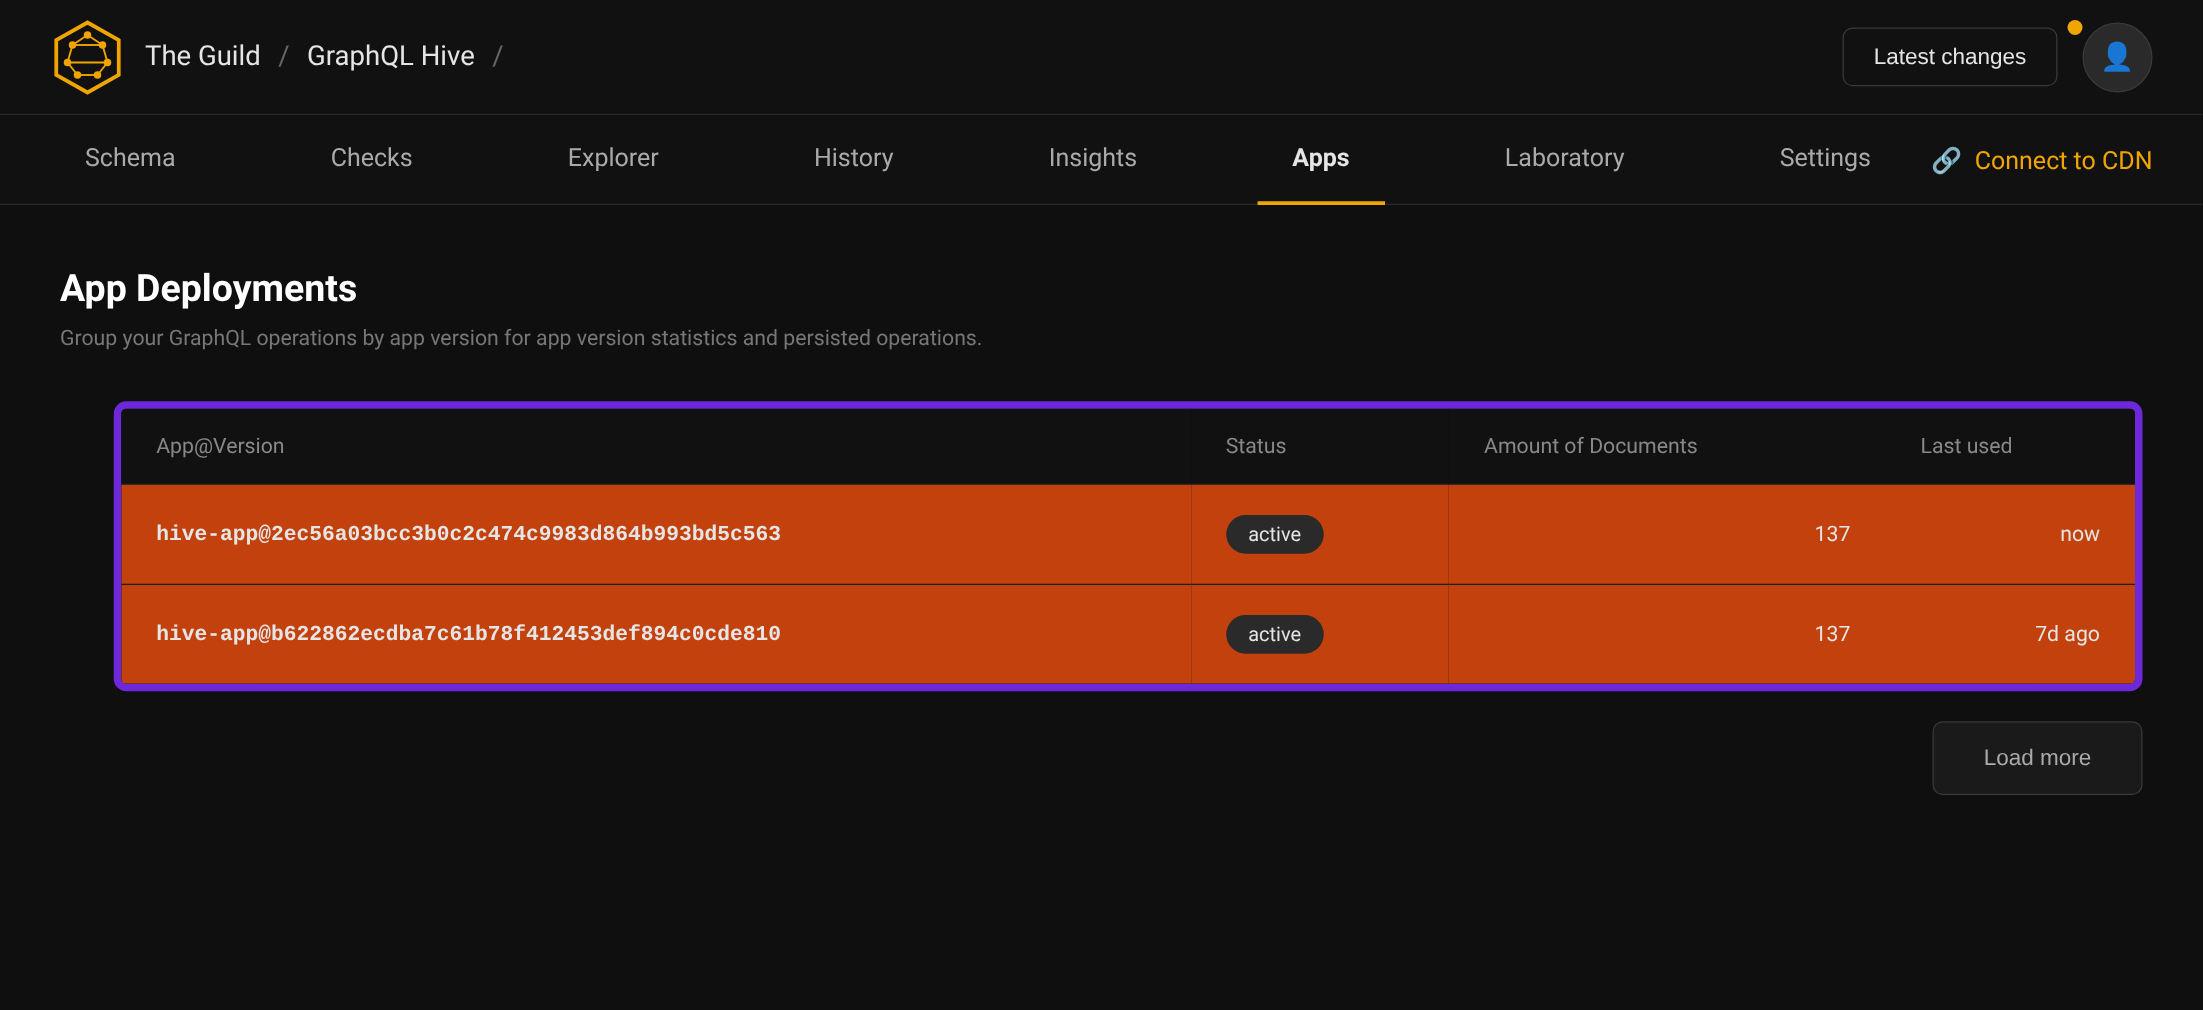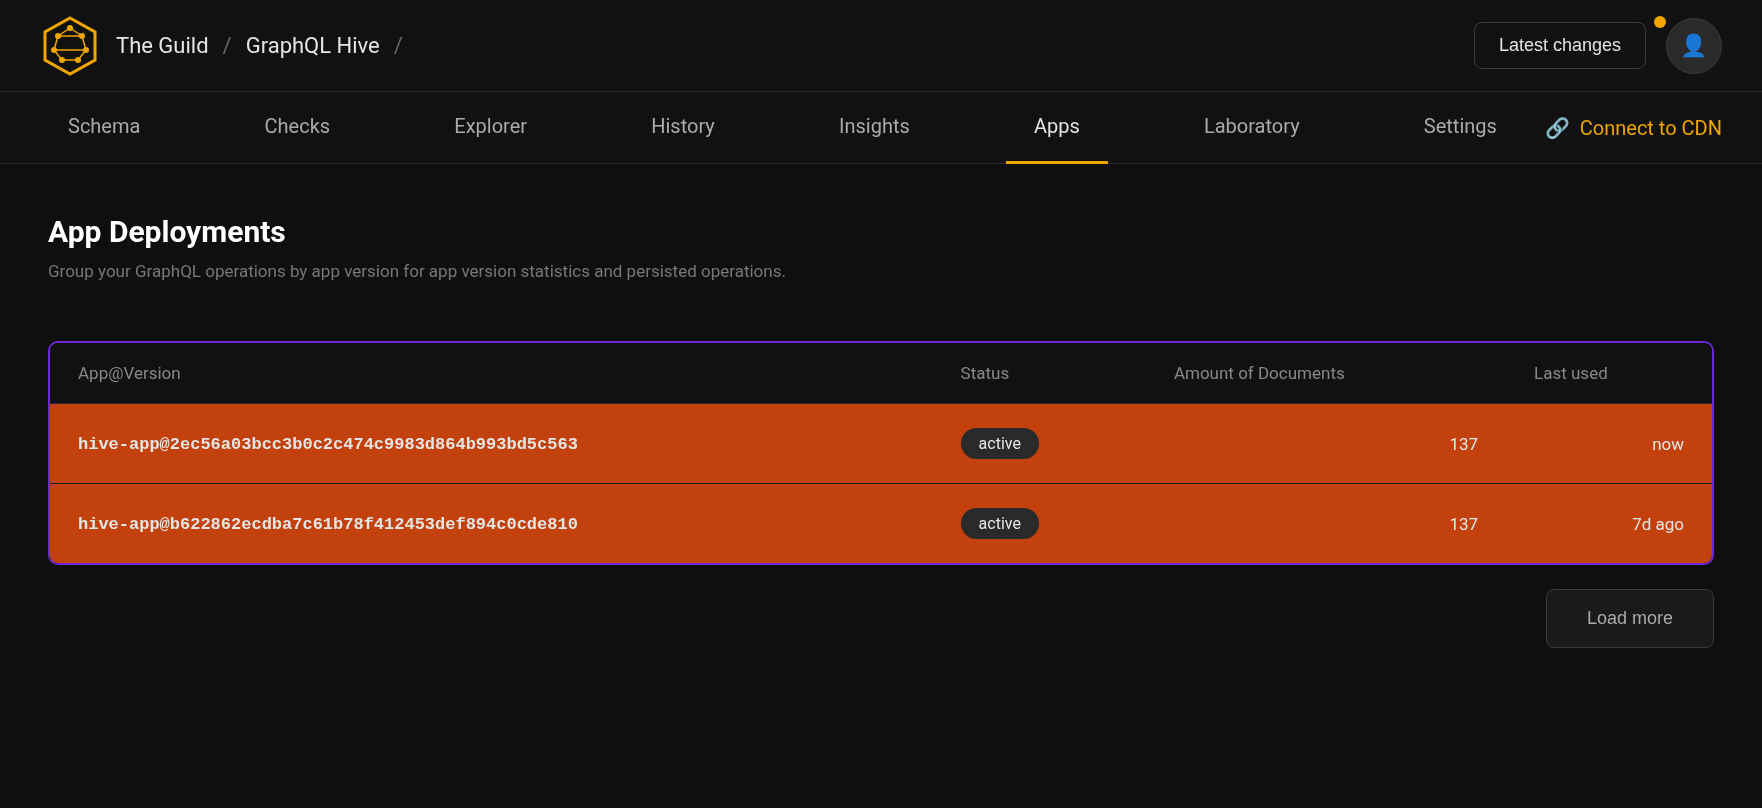--- a/index.html
+++ b/index.html
@@ -120,20 +120,21 @@
       font-size: 20px;
       color: #aaa;
       cursor: pointer;
       border-bottom: 3px solid transparent;
       position: relative;
       white-space: nowrap;
     }
     .nav-tab.active {
       color: #e5e5e5;
       border-bottom: 3px solid #f0a500;
+      font-weight: bold;
     }
     .connect-cdn {
       display: flex;
       align-items: center;
       gap: 10px;
       font-size: 20px;
       color: #f0a500;
       cursor: pointer;
       margin-left: auto;
       padding-left: 20px;
@@ -148,28 +149,29 @@
     }
     .page-title {
       font-size: 30px;
       font-weight: 700;
       color: #ffffff;
       margin-bottom: 12px;
     }
     .page-subtitle {
       font-size: 17px;
       color: #777;
-      margin-bottom: 60px;
+      margin-bottom: 40px;
     }
 
     
     .table-container {
-      border: 2px solid #6d28d9;
+      border: 6px solid #6d28d9;
       border-radius: 10px;
       overflow: hidden;
+      margin-left: 43px;
     }
     .table {
       width: 100%;
       border-collapse: collapse;
     }
     .table thead tr {
       border-bottom: 1px solid #2a2a2a;
     }
     .table th {
       padding: 20px 28px;

